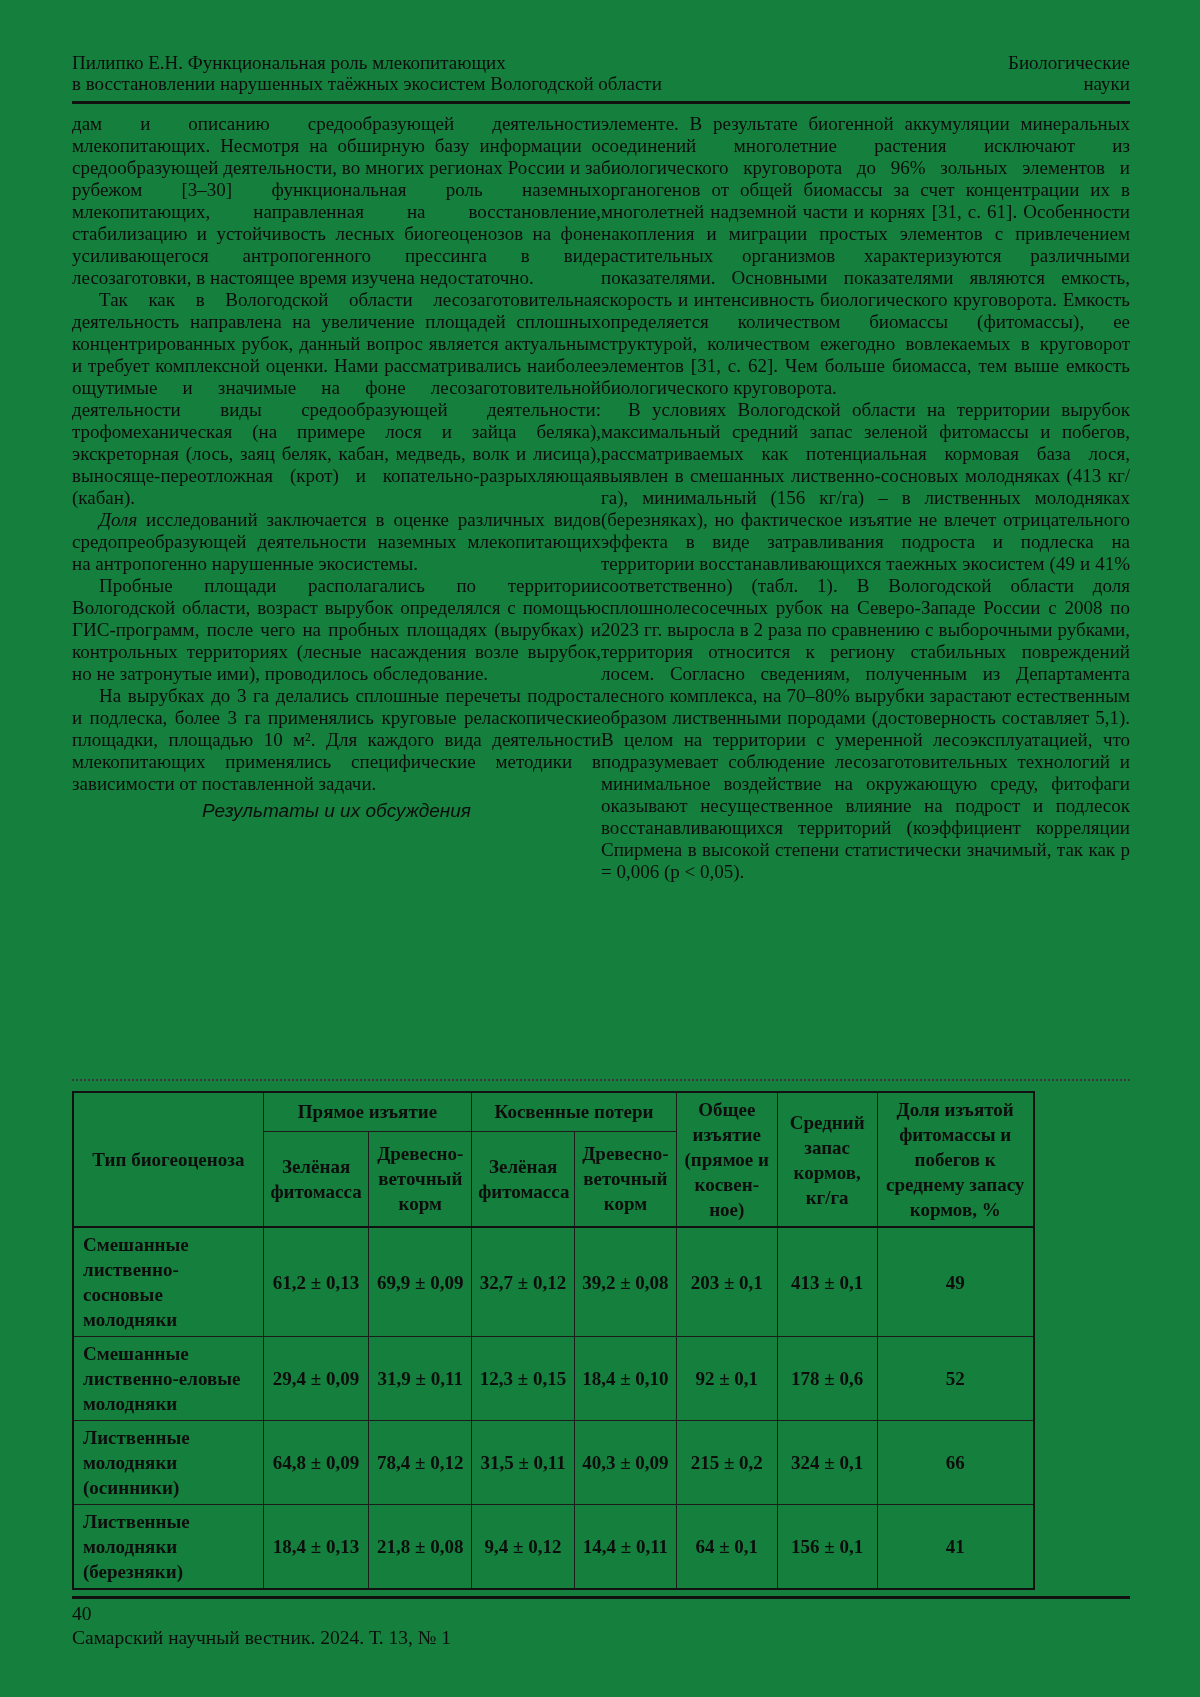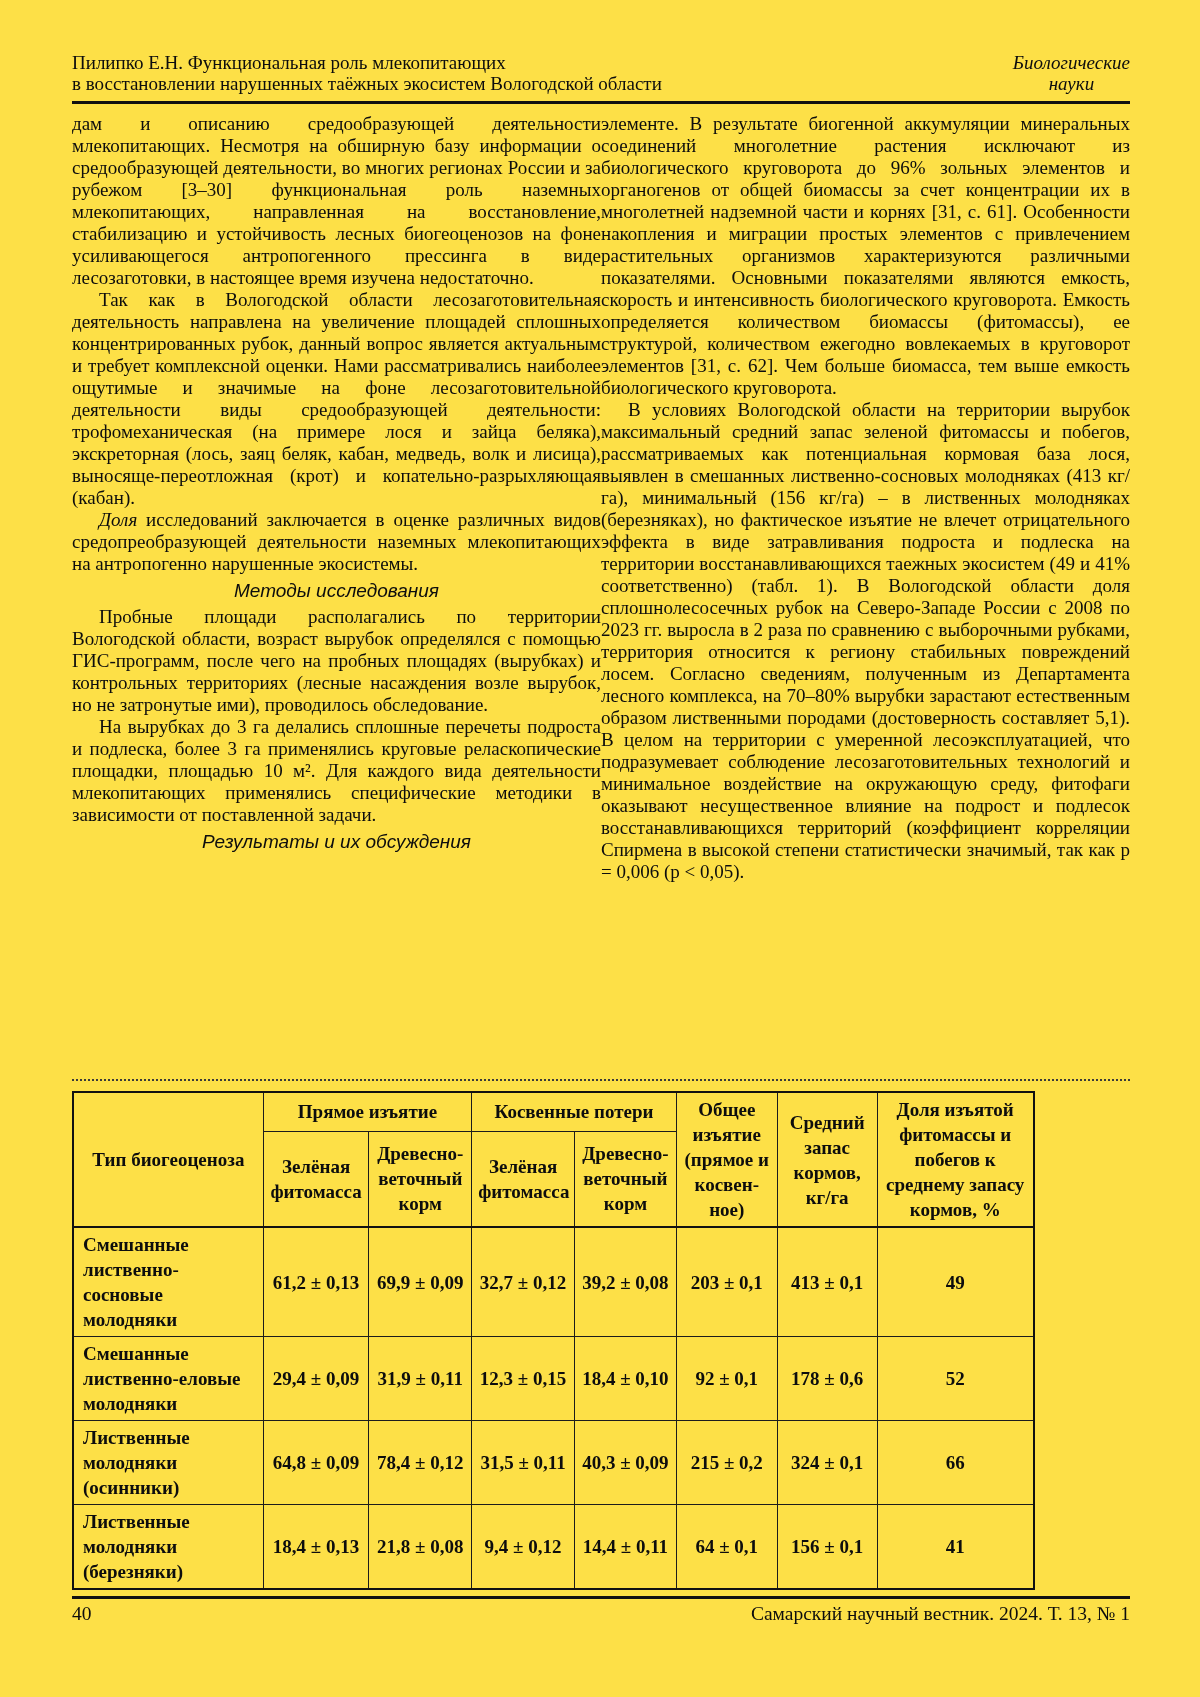--- a/index.html
+++ b/index.html
@@ -7,29 +7,29 @@
     background: #ffffff;
     font-family: "Liberation Serif", "DejaVu Serif", serif;
     color: #0d0d0d;
   }
   .page {
     position: relative;
     width: 1200px; height: 1697px;
     box-sizing: border-box;
     padding: 52px 70px 0 72px;
     overflow: hidden;
-    background: #fde047;
+    background: #15803d;
   }
   
   .running-header {
     display: flex; justify-content: space-between; align-items: flex-end;
     font-size: 19px; line-height: 21px;
   }
   .rh-left { text-align: left; }
-  .rh-right { text-align: center; font-style: italic; }
+  .rh-right { text-align: right; }
   .header-rule {
     border: 0; border-top: 3px solid #111;
     margin: 7px 0 0 0;
   }
   
   .cols {
     display: flex; 
     margin-top: 9px;
     height: 916px; overflow: hidden;
   }
@@ -86,20 +86,21 @@
     text-indent: 27px; margin: 6px 0 0 0;
   }
   .footer-rule {
     border: 0; border-top: 3px solid #111;
     margin: 6px 0 0 0;
   }
   .page-footer {
     display: flex; justify-content: space-between;
     font-size: 19.5px; line-height: 24px;
     margin-top: 3px;
+    flex-direction: column;
   }
 </style>
 </head>
 <body>
 
 <div class="page">
 
   <div class="running-header">
     <div class="rh-left">
       <div>Пилипко Е.Н. Функциональная роль млекопитающих</div>
@@ -110,21 +111,20 @@
       <div>науки</div>
     </div>
   </div>
   <hr class="header-rule">
 
   <div class="cols">
     <div class="col">
       <p>дам и описанию средообразующей деятельности млекопитающих. Несмотря на обширную базу информации о средообразующей деятельности, во многих регионах России и за рубежом [3–30] функциональная роль наземных млекопитающих, направленная на восстановление, стабилизацию и устойчивость лесных биогеоценозов на фоне усиливающегося антропогенного прессинга в виде лесозаготовки, в настоящее время изучена недостаточно.</p>
       <p class="indent">Так как в Вологодской области лесозаготовительная деятельность направлена на увеличение площадей сплошных концентрированных рубок, данный вопрос является актуальным и требует комплексной оценки. Нами рассматривались наиболее ощутимые и значимые на фоне лесозаготовительной деятельности виды средообразующей деятельности: трофомеханическая (на примере лося и зайца беляка), экскреторная (лось, заяц беляк, кабан, медведь, волк и лисица), выносяще-переотложная (крот) и копательно-разрыхляющая (кабан).</p>
       <p class="indent"><span class="lead-italic">Доля</span><span> исследований заключается в оценке различных видов средопреобразующей деятельности наземных млекопитающих на антропогенно нарушенные экосистемы.</span></p>
-      <p class="sec-h">Методы исследования</p>
       <p class="indent">Пробные площади располагались по территории Вологодской области, возраст вырубок определялся с помощью ГИС-программ, после чего на пробных площадях (вырубках) и контрольных территориях (лесные насаждения возле вырубок, но не затронутые ими), проводилось обследование.</p>
       <p class="indent">На вырубках до 3 га делались сплошные перечеты подроста и подлеска, более 3 га применялись круговые реласкопические площадки, площадью 10 м². Для каждого вида деятельности млекопитающих применялись специфические методики в зависимости от поставленной задачи.</p>
       <p class="sec-h">Результаты и их обсуждения</p>
     </div>
     <div class="col">
       <p>элементе. В результате биогенной аккумуляции минеральных соединений многолетние растения исключают из биологического круговорота до 96% зольных элементов и органогенов от общей биомассы за счет концентрации их в многолетней надземной части и корнях [31, с. 61]. Особенности накопления и миграции простых элементов с привлечением растительных организмов характеризуются различными показателями. Основными показателями являются емкость, скорость и интенсивность биологического круговорота. Емкость определяется количеством биомассы (фитомассы), ее структурой, количеством ежегодно вовлекаемых в круговорот элементов [31, с. 62]. Чем больше биомасса, тем выше емкость биологического круговорота.</p>
       <p class="indent">В условиях Вологодской области на территории вырубок максимальный средний запас зеленой фитомассы и побегов, рассматриваемых как потенциальная кормовая база лося, выявлен в смешанных лиственно-сосновых молодняках (413 кг/га), минимальный (156 кг/га) – в лиственных молодняках (березняках), но фактическое изъятие не влечет отрицательного эффекта в виде затравливания подроста и подлеска на территории восстанавливающихся таежных экосистем (49 и 41% соответственно) (табл. 1). В Вологодской области доля сплошнолесосечных рубок на Северо-Западе России с 2008 по 2023 гг. выросла в 2 раза по сравнению с выборочными рубками, территория относится к региону стабильных повреждений лосем. Согласно сведениям, полученным из Департамента лесного комплекса, на 70–80% вырубки зарастают естественным образом лиственными породами (достоверность составляет 5,1). В целом на территории с умеренной лесоэксплуатацией, что подразумевает соблюдение лесозаготовительных технологий и минимальное воздействие на окружающую среду, фитофаги оказывают несущественное влияние на подрост и подлесок восстанавливающихся территорий (коэффициент корреляции Спирмена в высокой степени статистически значимый, так как р = 0,006 (p &lt; 0,05).</p>
     </div>
   </div>
 

